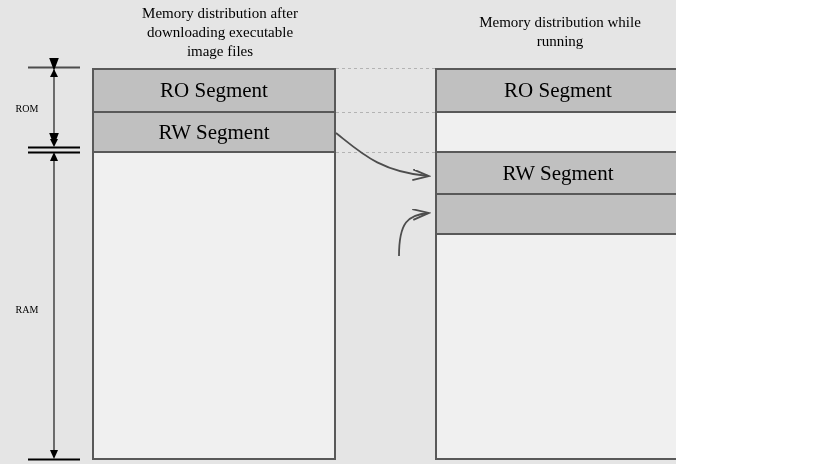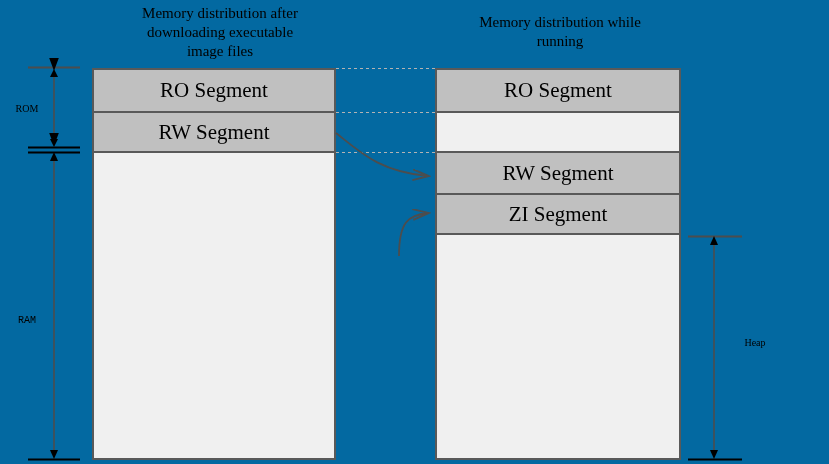--- a/index.html
+++ b/index.html
@@ -2,23 +2,23 @@
 <html><head>
 <meta charset="utf-8">
 <style>
   html, body {
     margin: 0;
     padding: 0;
     background: #ffffff;
   }
   #canvas {
     position: relative;
-    width: 829px;
+    width: 676px;
     height: 464px;
-    background: #0369a1;
+    background: #e5e5e5;
     font-family: "Liberation Serif", "DejaVu Serif", serif;
     color: #000000;
     overflow: hidden;
   }
   .svg-layer {
     position: absolute;
     left: 0;
     top: 0;
     width: 829px;
     height: 464px;
@@ -118,23 +118,22 @@
 running</div>
 
   <div class="txt seg-label" style="left:93px; top:81px; width:242px;">RO Segment</div>
 
   <div class="txt seg-label" style="left:93px; top:123px; width:242px;">RW Segment</div>
 
   <div class="txt seg-label" style="left:436px; top:81px; width:244px;">RO Segment</div>
 
   <div class="txt seg-label" style="left:436px; top:164px; width:244px;">RW Segment</div>
 
-  <div class="txt seg-label" style="left:436px; top:205px; width:244px;">ZI Segment</div>
 
 
   <div class="txt side-label" style="left:4px; top:99px; width:46px;">ROM</div>
 
-  <div class="txt side-label" style="left:4px; top:311px; width:46px;font-family:Liberation Mono, monospace;">RAM</div>
+  <div class="txt side-label" style="left:4px; top:300px; width:46px;">RAM</div>
 
 
   <div class="txt side-label" style="left:725px; top:333px; width:60px; text-align:center;">Heap</div>
 
 </div>
 
 </body></html>

